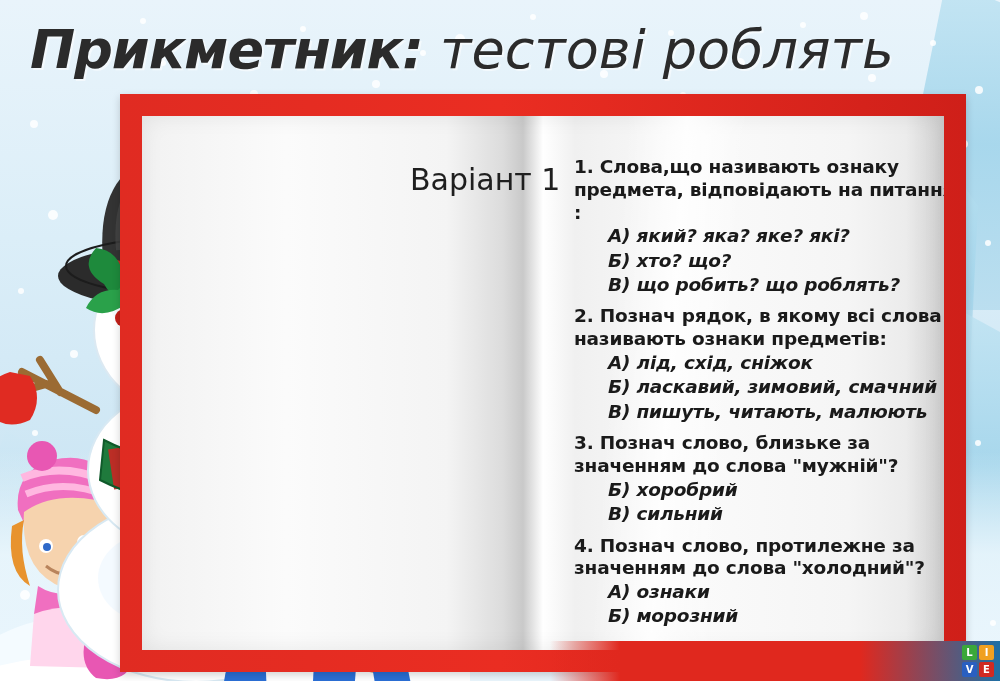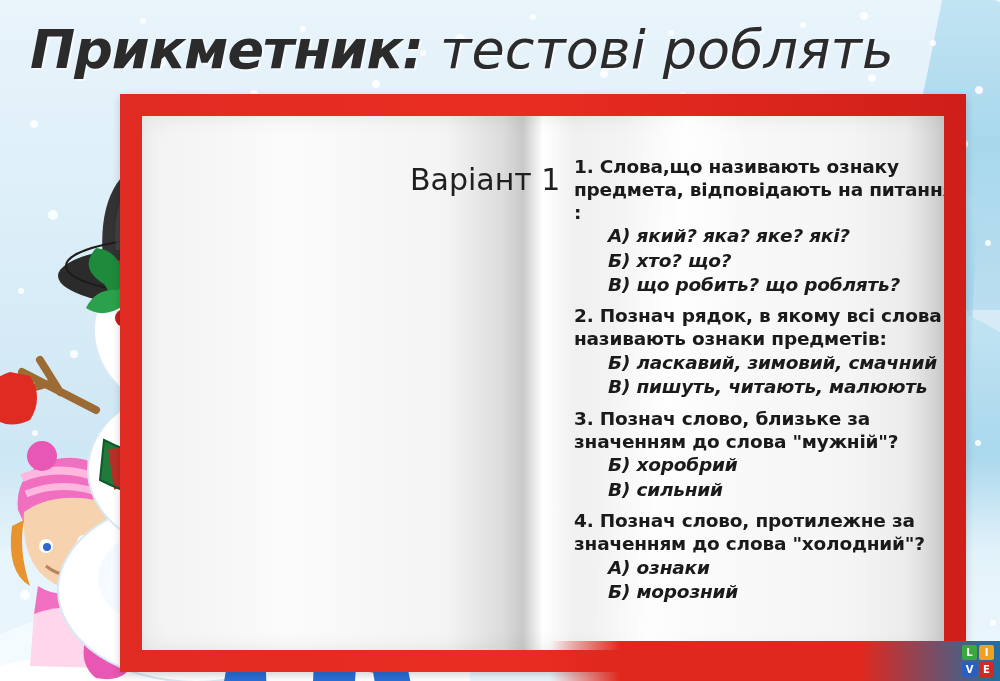--- a/index.html
+++ b/index.html
@@ -359,20 +359,21 @@
 
       <div class="questions" id="questions">
           <div class="q">
             <div class="q-text">1. Слова,що називають ознаку предмета, відповідають на питання :</div>
             <div class="opt">А) який? яка? яке? які?</div>
             <div class="opt">Б) хто? що?</div>
             <div class="opt">В) що робить? що роблять?</div>
           </div>
           <div class="q">
             <div class="q-text">2. Познач рядок, в якому всі слова називають ознаки предметів:</div>
+            <div class="opt">А) лід, схід, сніжок</div>
             <div class="opt">Б) ласкавий, зимовий, смачний</div>
             <div class="opt">В) пишуть, читають, малюють</div>
           </div>
           <div class="q">
             <div class="q-text">3. Познач слово, близьке за значенням до слова "мужній"?</div>
             <div class="opt">Б) хоробрий</div>
             <div class="opt">В) сильний</div>
           </div>
           <div class="q">
             <div class="q-text">4. Познач слово, протилежне за значенням до слова "холодний"?</div>

